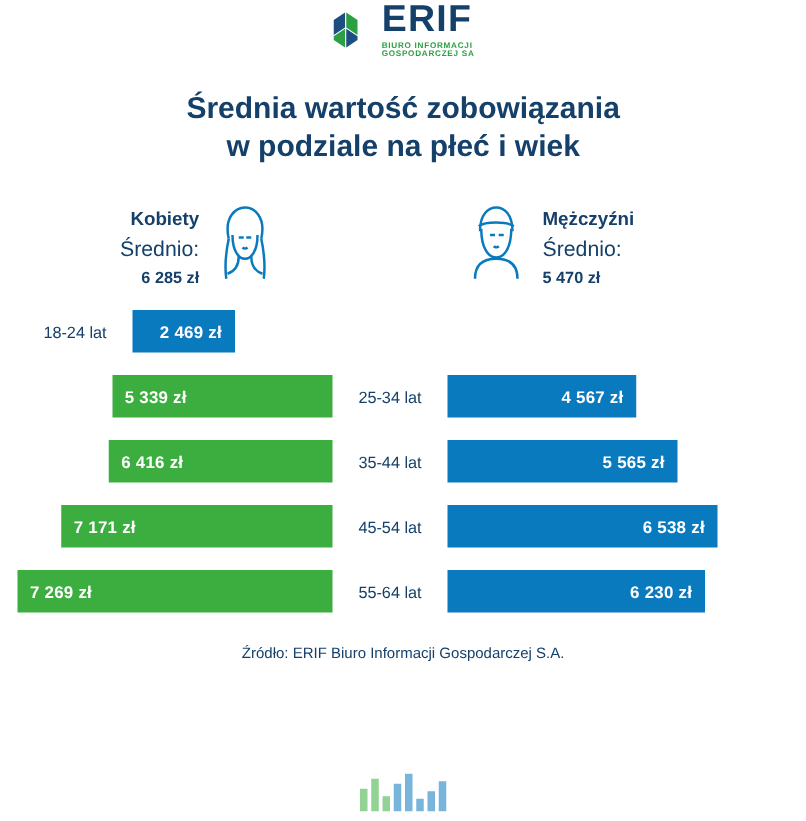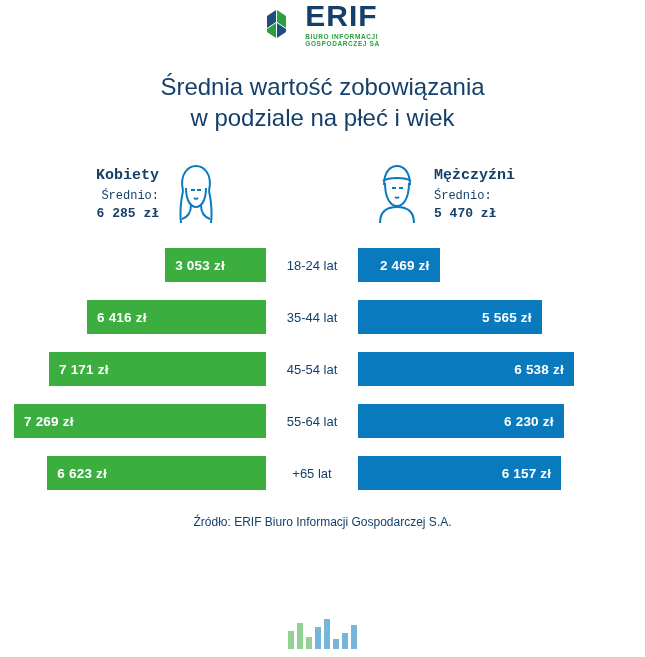--- a/index.html
+++ b/index.html
@@ -52,51 +52,50 @@
     color: #2aa041;
     margin-top: 3px;
   }
   .logo-sub span { display: block; }
 
   
   .title {
     text-align: center;
     margin-top: 24px;
     font-size: 24px;
-    font-weight: normal;
+    font-weight: bold;
     line-height: 1.28;
     color: #15406a;
   }
   .title-line { display: block; }
 
   
   .genders {
     position: relative;
     height: 78px;
     margin-top: 28px;
   }
   .gender-block {
     position: absolute;
     top: 0;
     display: flex;
     align-items: flex-start;
-    font-family: Liberation Mono, monospace;
   }
   .gender-female { left: 96px; }
   .gender-male  { left: 368px; }
   .gender-text-f { text-align: right; padding-right: 8px; padding-top: 4px; }
   .gender-text-m { text-align: left;  padding-left: 8px;  padding-top: 4px; }
   .gender-name {
     font-size: 15px;
     font-weight: bold;
     color: #15406a;
     line-height: 1.45;
   }
   .gender-avg-label {
-    font-size: 12px;
+    font-size: 17px;
     color: #15406a;
     line-height: 1.5;
   }
   .gender-avg-value {
     font-size: 13px;
     font-weight: bold;
     color: #15406a;
     line-height: 1.45;
   }
   .avatar { width: 58px; height: 66px; }
@@ -243,33 +242,41 @@
       <div class="gender-name">Mężczyźni</div>
       <div class="gender-avg-label">Średnio:</div>
       <div class="gender-avg-value">5 470 zł</div>
     </div>
   </div>
 </div>
 
 <div class="chart">
 
   <div class="row">
-    <div class="side side-left">
-      <div class="bar bar-f" style="width: 100.801px;">
-        <span class="bar-label">3 053 zł</span>
-      </div>
-    </div>
     <div class="age">18-24 lat</div>
     <div class="side side-right">
       <div class="bar bar-m" style="width: 81.5188px;">
         <span class="bar-label">2 469 zł</span>
       </div>
     </div>
   </div>
 
+  <div class="row">
+    <div class="side side-left">
+      <div class="bar bar-f" style="width: 176.277px;">
+        <span class="bar-label">5 339 zł</span>
+      </div>
+    </div>
+    <div class="age">25-34 lat</div>
+    <div class="side side-right">
+      <div class="bar bar-m" style="width: 150.788px;">
+        <span class="bar-label">4 567 zł</span>
+      </div>
+    </div>
+  </div>
 
   <div class="row">
     <div class="side side-left">
       <div class="bar bar-f" style="width: 179px;">
         <span class="bar-label">6 416 zł</span>
       </div>
     </div>
     <div class="age">35-44 lat</div>
     <div class="side side-right">
       <div class="bar bar-m" style="width: 183.739px;">
@@ -299,33 +306,20 @@
       </div>
     </div>
     <div class="age">55-64 lat</div>
     <div class="side side-right">
       <div class="bar bar-m" style="width: 205.695px;">
         <span class="bar-label">6 230 zł</span>
       </div>
     </div>
   </div>
 
-  <div class="row">
-    <div class="side side-left">
-      <div class="bar bar-f" style="width: 218.671px;">
-        <span class="bar-label">6 623 zł</span>
-      </div>
-    </div>
-    <div class="age">+65 lat</div>
-    <div class="side side-right">
-      <div class="bar bar-m" style="width: 203.285px;">
-        <span class="bar-label">6 157 zł</span>
-      </div>
-    </div>
-  </div>
 
 </div>
 
 <div class="source">Źródło: ERIF Biuro Informacji Gospodarczej S.A.</div>
 
 <div class="footer-mark">
   <div class="fm-bar" style="height:18px"></div>
   <div class="fm-bar" style="height:26px"></div>
   <div class="fm-bar" style="height:12px"></div>
   <div class="fm-bar blue" style="height:22px"></div>

